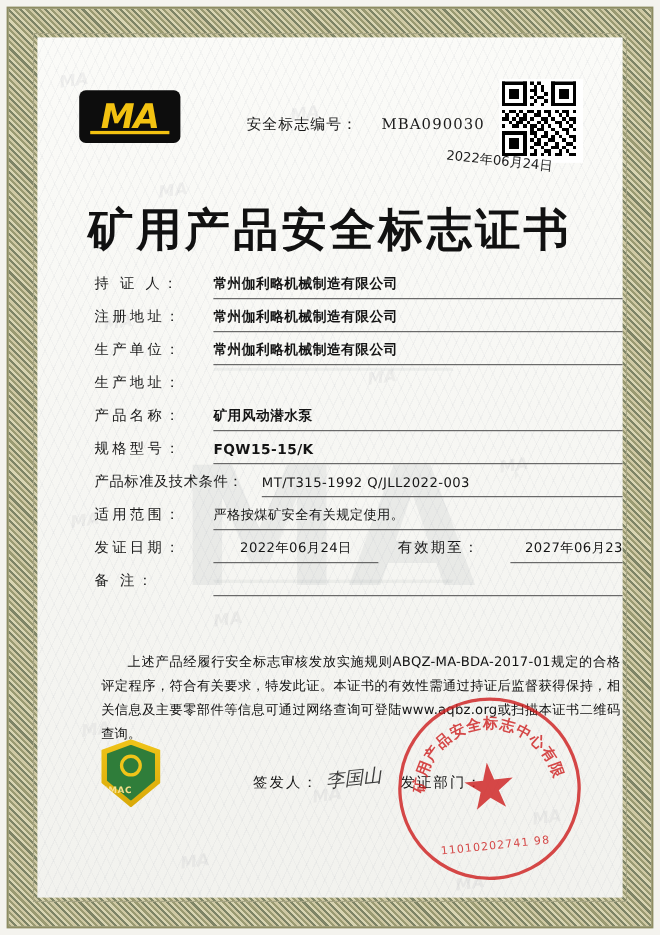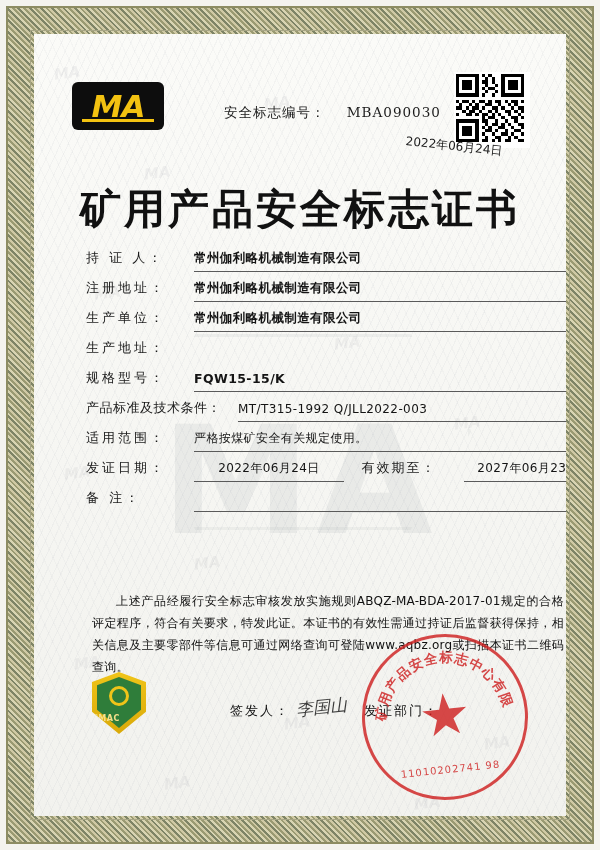--- a/index.html
+++ b/index.html
@@ -552,20 +552,26 @@
         <div class="field-label">生产单位：</div>
         <div class="field-val-wrap">
           <span class="field-value">常州伽利略机械制造有限公司</span>
         </div>
       </div>
 
       <div class="field-row">
         <div class="field-label">生产地址：</div>
       </div>
 
+      <div class="field-row">
+        <div class="field-label">产品名称：</div>
+        <div class="field-val-wrap">
+          <span class="field-value">矿用风动潜水泵</span>
+        </div>
+      </div>
 
       <div class="field-row">
         <div class="field-label">规格型号：</div>
         <div class="field-val-wrap">
           <span class="field-value mono">FQW15-15/K</span>
         </div>
       </div>
 
       <div class="field-row">
         <div class="field-label" style="width:152px; letter-spacing:0.5px;">产品标准及技术条件：</div>

